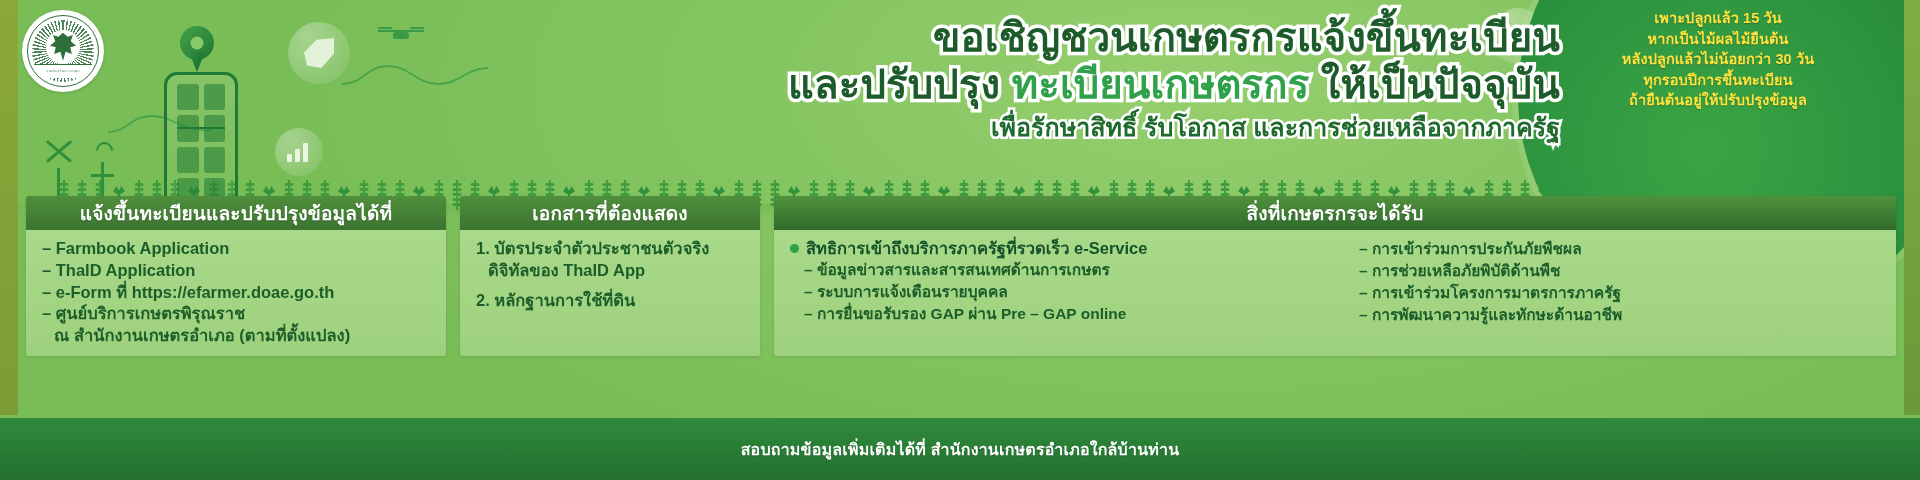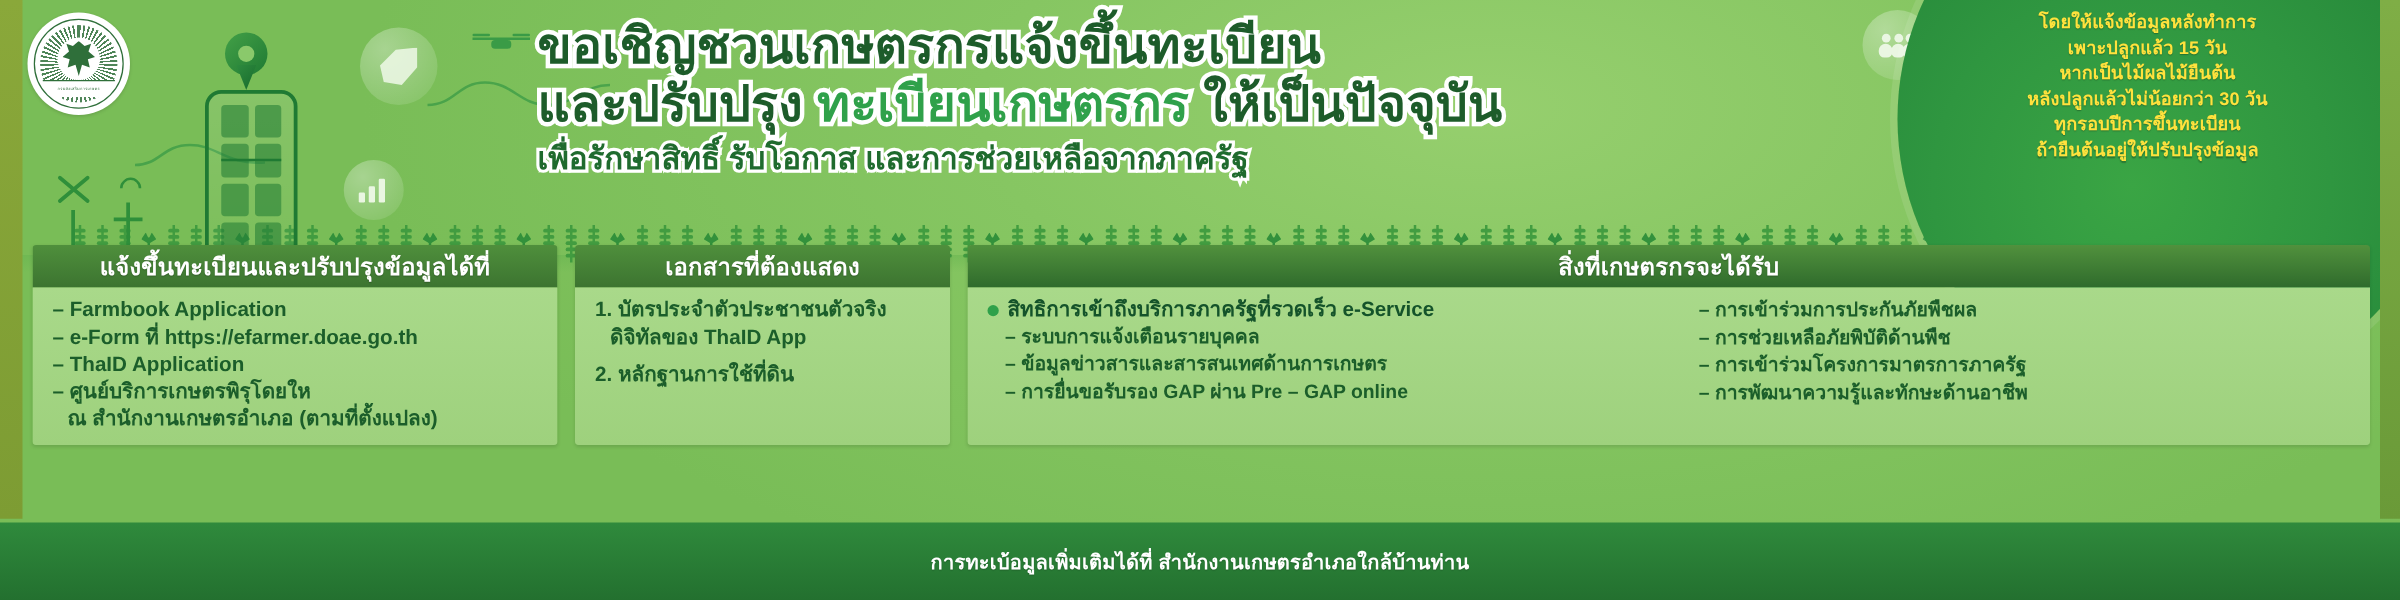--- a/index.html
+++ b/index.html
@@ -216,21 +216,21 @@
     text-align:center;color:#ffe23d;
     font-weight:bold;font-size:14.5px;line-height:1.42;
     letter-spacing:.1px;
     text-shadow:0 1px 1px rgba(0,0,0,.28);
   }
   .badge-text div{white-space:nowrap;}
 
   
   .headline{
     position:absolute;left:430px;top:14px;width:1130px;z-index:7;
-    text-align:left;
+    text-align:right;
   }
   .hl1,.hl2,.hl3{
     font-weight:bold;white-space:nowrap;
     -webkit-text-stroke:7px #ffffff;
     paint-order:stroke fill;
   }
   .hl1{font-size:40px;line-height:1.16;color:#1d5c2a;letter-spacing:.2px;}
   .hl2{font-size:40px;line-height:1.22;color:#1d5c2a;letter-spacing:.2px;}
   .hl2 .accent{color:#2fa14a;margin-top:34px;}
   .hl3{font-size:25px;line-height:1.3;color:#1f6b2e;margin-top:2px;
@@ -294,21 +294,20 @@
 </head>
 <body>
 
 <div class="banner">
 
   <div class="edge-left"></div>
   <div class="edge-right"></div>
 
   <div class="badge-circle"></div>
   <div class="badge-text">
-    <div>โดยให้แจ้งข้อมูลหลังทำการ</div>
     <div>เพาะปลูกแล้ว 15 วัน</div>
     <div>หากเป็นไม้ผลไม้ยืนต้น</div>
     <div>หลังปลูกแล้วไม่น้อยกว่า 30 วัน</div>
     <div>ทุกรอบปีการขึ้นทะเบียน</div>
     <div>ถ้ายืนต้นอยู่ให้ปรับปรุงข้อมูล</div>
   </div>
 
   <div class="seal">
     <div class="inner">
       <div class="rays"></div>
@@ -958,23 +957,23 @@
     <div class="hl2"><span>และปรับปรุง </span><span class="accent">ทะเบียนเกษตรกร</span><span> ให้เป็นปัจจุบัน</span></div>
     <div class="hl3">เพื่อรักษาสิทธิ์ รับโอกาส และการช่วยเหลือจากภาครัฐ</div>
   </div>
 
   <div class="panels">
 
     <div class="panel p1">
       <div class="head">แจ้งขึ้นทะเบียนและปรับปรุงข้อมูลได้ที่</div>
       <div class="body">
         <div class="li">– Farmbook Application</div>
+        <div class="li">– ThaID Application</div>
         <div class="li">– e-Form ที่ https://efarmer.doae.go.th</div>
-        <div class="li">– ThaID Application</div>
-        <div class="li">– ศูนย์บริการเกษตรพิรุโดยให</div>
+        <div class="li">– ศูนย์บริการเกษตรพิรุณราช</div>
         <div class="li sub">ณ สำนักงานเกษตรอำเภอ (ตามที่ตั้งแปลง)</div>
       </div>
     </div>
 
     <div class="panel p2">
       <div class="head">เอกสารที่ต้องแสดง</div>
       <div class="body">
         <div class="li">1. บัตรประจำตัวประชาชนตัวจริง</div>
         <div class="li sub">ดิจิทัลของ ThaID App</div>
         <div class="li" style="margin-top:8px">2. หลักฐานการใช้ที่ดิน</div>
@@ -983,33 +982,33 @@
 
     <div class="panel p3">
       <div class="head">สิ่งที่เกษตรกรจะได้รับ</div>
       <div class="body">
 
         <div class="col">
           <div class="bullet-line">
             <span class="dot"></span>
             <span>สิทธิการเข้าถึงบริการภาครัฐที่รวดเร็ว e-Service</span>
           </div>
+          <div class="dash-line">– ข้อมูลข่าวสารและสารสนเทศด้านการเกษตร</div>
           <div class="dash-line">– ระบบการแจ้งเตือนรายบุคคล</div>
-          <div class="dash-line">– ข้อมูลข่าวสารและสารสนเทศด้านการเกษตร</div>
           <div class="dash-line">– การยื่นขอรับรอง GAP ผ่าน Pre – GAP online</div>
         </div>
 
         <div class="col">
           <div class="dash-line">– การเข้าร่วมการประกันภัยพืชผล</div>
           <div class="dash-line">– การช่วยเหลือภัยพิบัติด้านพืช</div>
           <div class="dash-line">– การเข้าร่วมโครงการมาตรการภาครัฐ</div>
           <div class="dash-line">– การพัฒนาความรู้และทักษะด้านอาชีพ</div>
         </div>
 
       </div>
     </div>
   </div>
 
   <div class="footer">
-    <span>การทะเบ้อมูลเพิ่มเติมได้ที่ สำนักงานเกษตรอำเภอใกล้บ้านท่าน</span>
+    <span>สอบถามข้อมูลเพิ่มเติมได้ที่ สำนักงานเกษตรอำเภอใกล้บ้านท่าน</span>
   </div>
 
 </div>
 
 </body></html>

